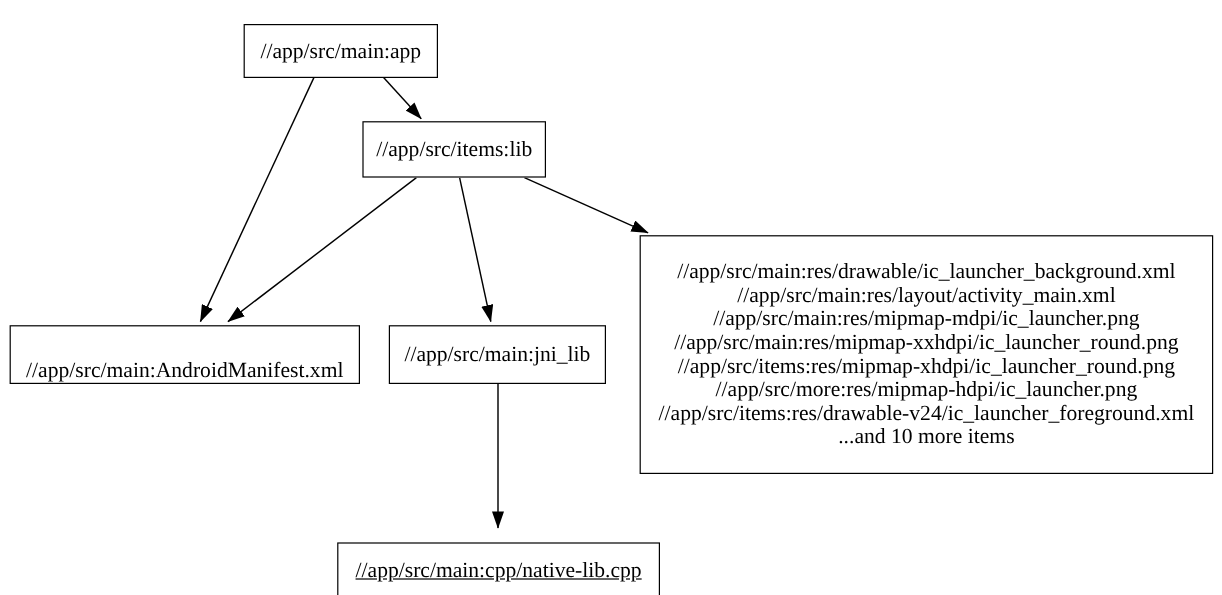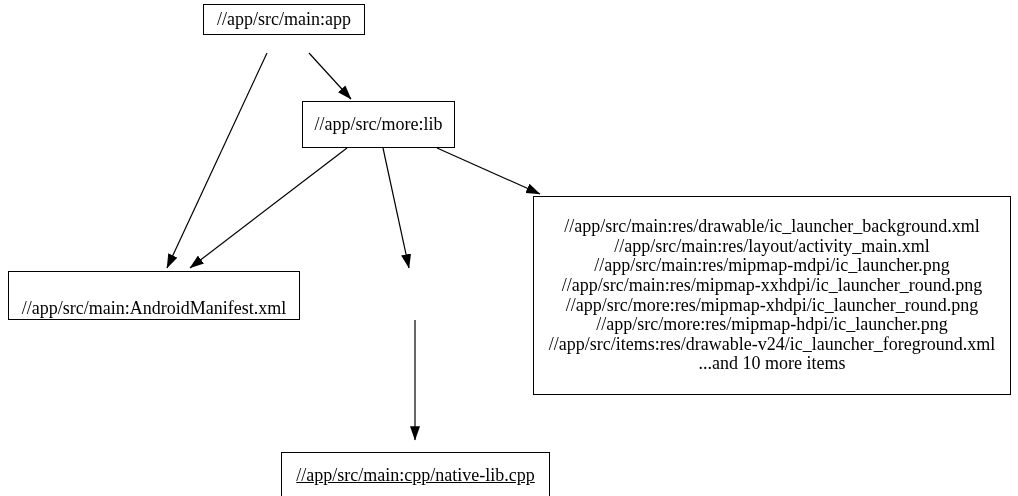--- a/index.html
+++ b/index.html
@@ -29,21 +29,21 @@
     border: 1px solid #000000;
     background: #ffffff;
     display: flex;
     align-items: center;
     justify-content: center;
     font-size: 18px;
     line-height: 1.1;
     white-space: nowrap;
     text-align: center;
   }
-  .node-app   { left: 203px; top: 4px;   width: 162px; height: 31px; }
+  .node-app   { left: 203px; top: 20px;   width: 162px; height: 45px; }
   .node-lib   { left: 302px; top: 101px; width: 153px; height: 47px; }
   .node-manifest { left: 8px;   top: 271px; width: 292px; height: 49px; align-items: flex-end; }
   .node-jni   { left: 324px; top: 271px; width: 181px; height: 49px; }
   .node-native{ left: 281px; top: 452px; width: 269px; height: 48px; text-decoration: underline; }
   .node-resources {
     left: 533px; top: 196px; width: 478px; height: 199px;
     flex-direction: column;
     justify-content: center;
     font-size: 18px;
   }
@@ -74,34 +74,37 @@
     <line class="edge" x1="383" y1="148" x2="409" y2="268" marker-end="url(#arrow)"></line>
     <line class="edge" x1="437" y1="148" x2="540" y2="194" marker-end="url(#arrow)"></line>
     <line class="edge" x1="415" y1="320" x2="415" y2="440" marker-end="url(#arrow)"></line>
   </svg>
 
   <div class="node node-app">
     <span>//app/src/main:app</span>
   </div>
 
   <div class="node node-lib">
-    <span>//app/src/more:lib</span>
+    <span>//app/src/items:lib</span>
   </div>
 
   <div class="node node-manifest">
     <span>//app/src/main:AndroidManifest.xml</span>
   </div>
 
+  <div class="node node-jni">
+    <span>//app/src/main:jni_lib</span>
+  </div>
 
   <div class="node node-resources">
     <span class="res-line">//app/src/main:res/drawable/ic_launcher_background.xml</span>
     <span class="res-line">//app/src/main:res/layout/activity_main.xml</span>
     <span class="res-line">//app/src/main:res/mipmap-mdpi/ic_launcher.png</span>
     <span class="res-line">//app/src/main:res/mipmap-xxhdpi/ic_launcher_round.png</span>
-    <span class="res-line">//app/src/more:res/mipmap-xhdpi/ic_launcher_round.png</span>
+    <span class="res-line">//app/src/items:res/mipmap-xhdpi/ic_launcher_round.png</span>
     <span class="res-line">//app/src/more:res/mipmap-hdpi/ic_launcher.png</span>
     <span class="res-line">//app/src/items:res/drawable-v24/ic_launcher_foreground.xml</span>
     <span class="res-line">...and 10 more items</span>
   </div>
 
   <div class="node node-native">
     <span>//app/src/main:cpp/native-lib.cpp</span>
   </div>
 
 </div>

